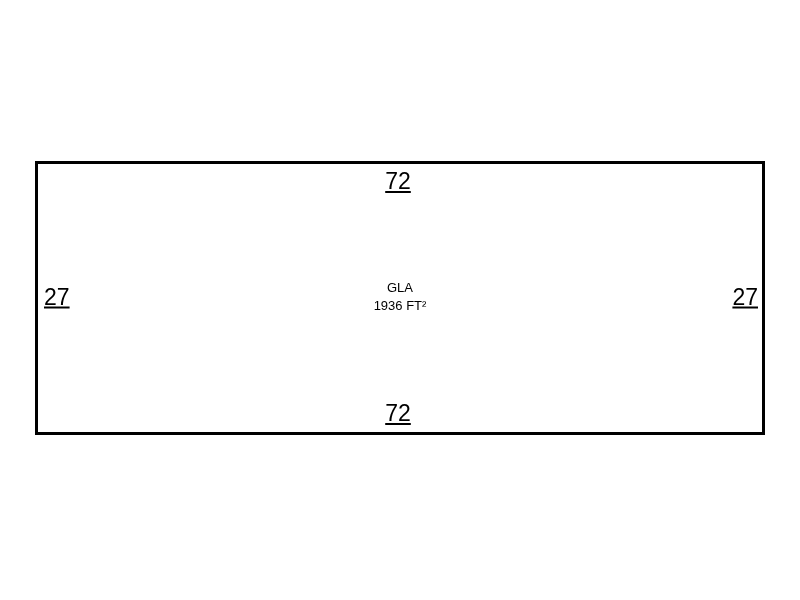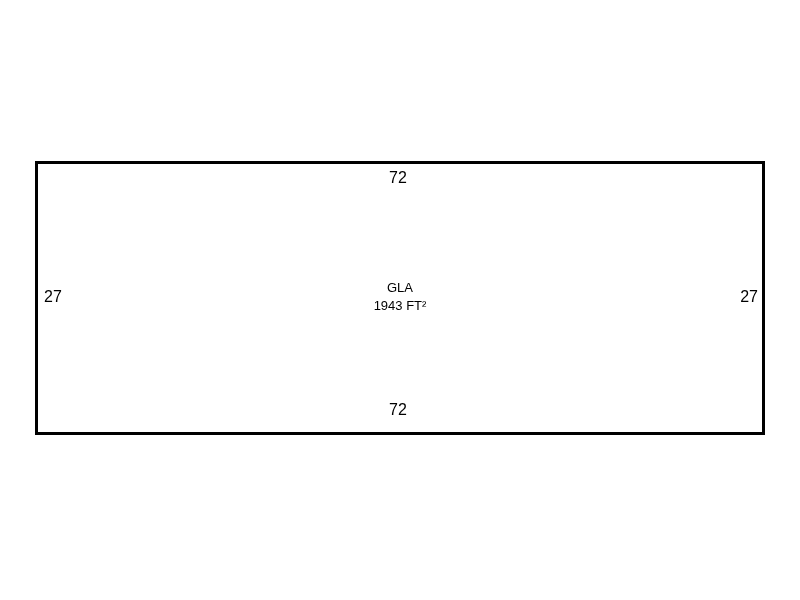--- a/index.html
+++ b/index.html
@@ -21,23 +21,24 @@
       top: 161px;
       width: 724px;
       height: 268px;
       border: 3px solid #000000;
       background: #ffffff;
       box-sizing: content-box;
     }
     .dim-label, .center-label {
       position: absolute;
       color: #000000;
-      font-size: 16px;
+      font-size: 23px;
       line-height: 1;
       white-space: nowrap;
+      text-decoration: underline;
     }
     .dim-top {
       left: 398px;
       top: 170px;
       transform: translateX(-50%);
     }
     .dim-bottom {
       left: 398px;
       top: 402px;
       transform: translateX(-50%);
@@ -73,16 +74,16 @@
   <div class="dim-label dim-top">72</div>
 
   <div class="dim-label dim-bottom">72</div>
 
   <div class="dim-label dim-left">27</div>
 
   <div class="dim-label dim-right">27</div>
 
   <div class="center-block">
     <div>GLA</div>
-    <div>1943 FT²</div>
+    <div>1936 FT²</div>
   </div>
 
 </div>
 
 </body></html>

